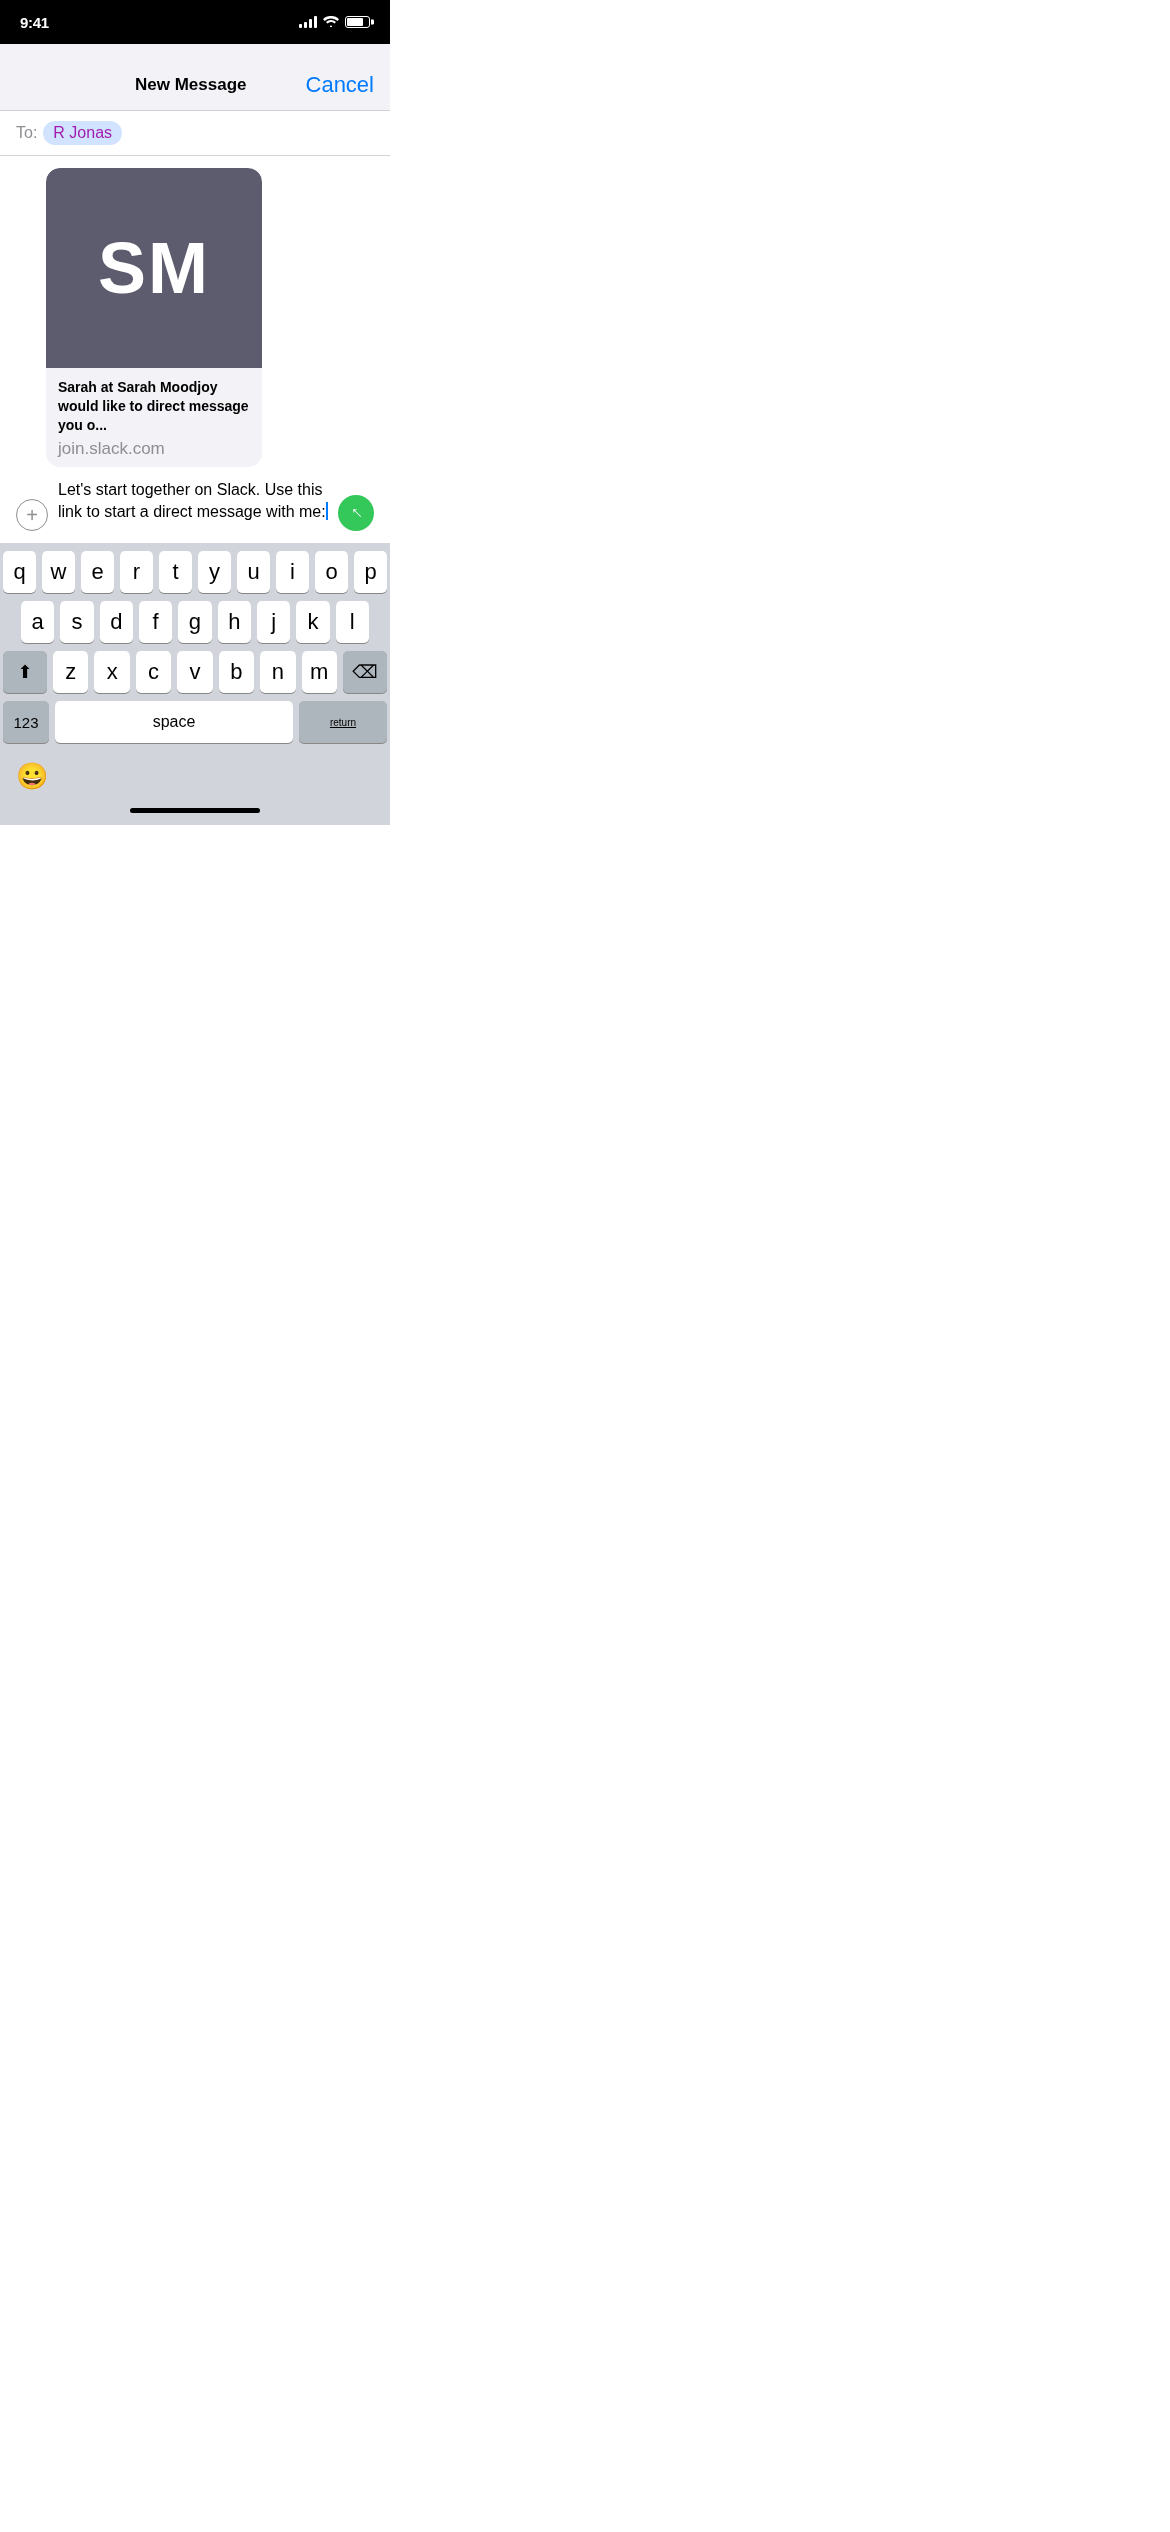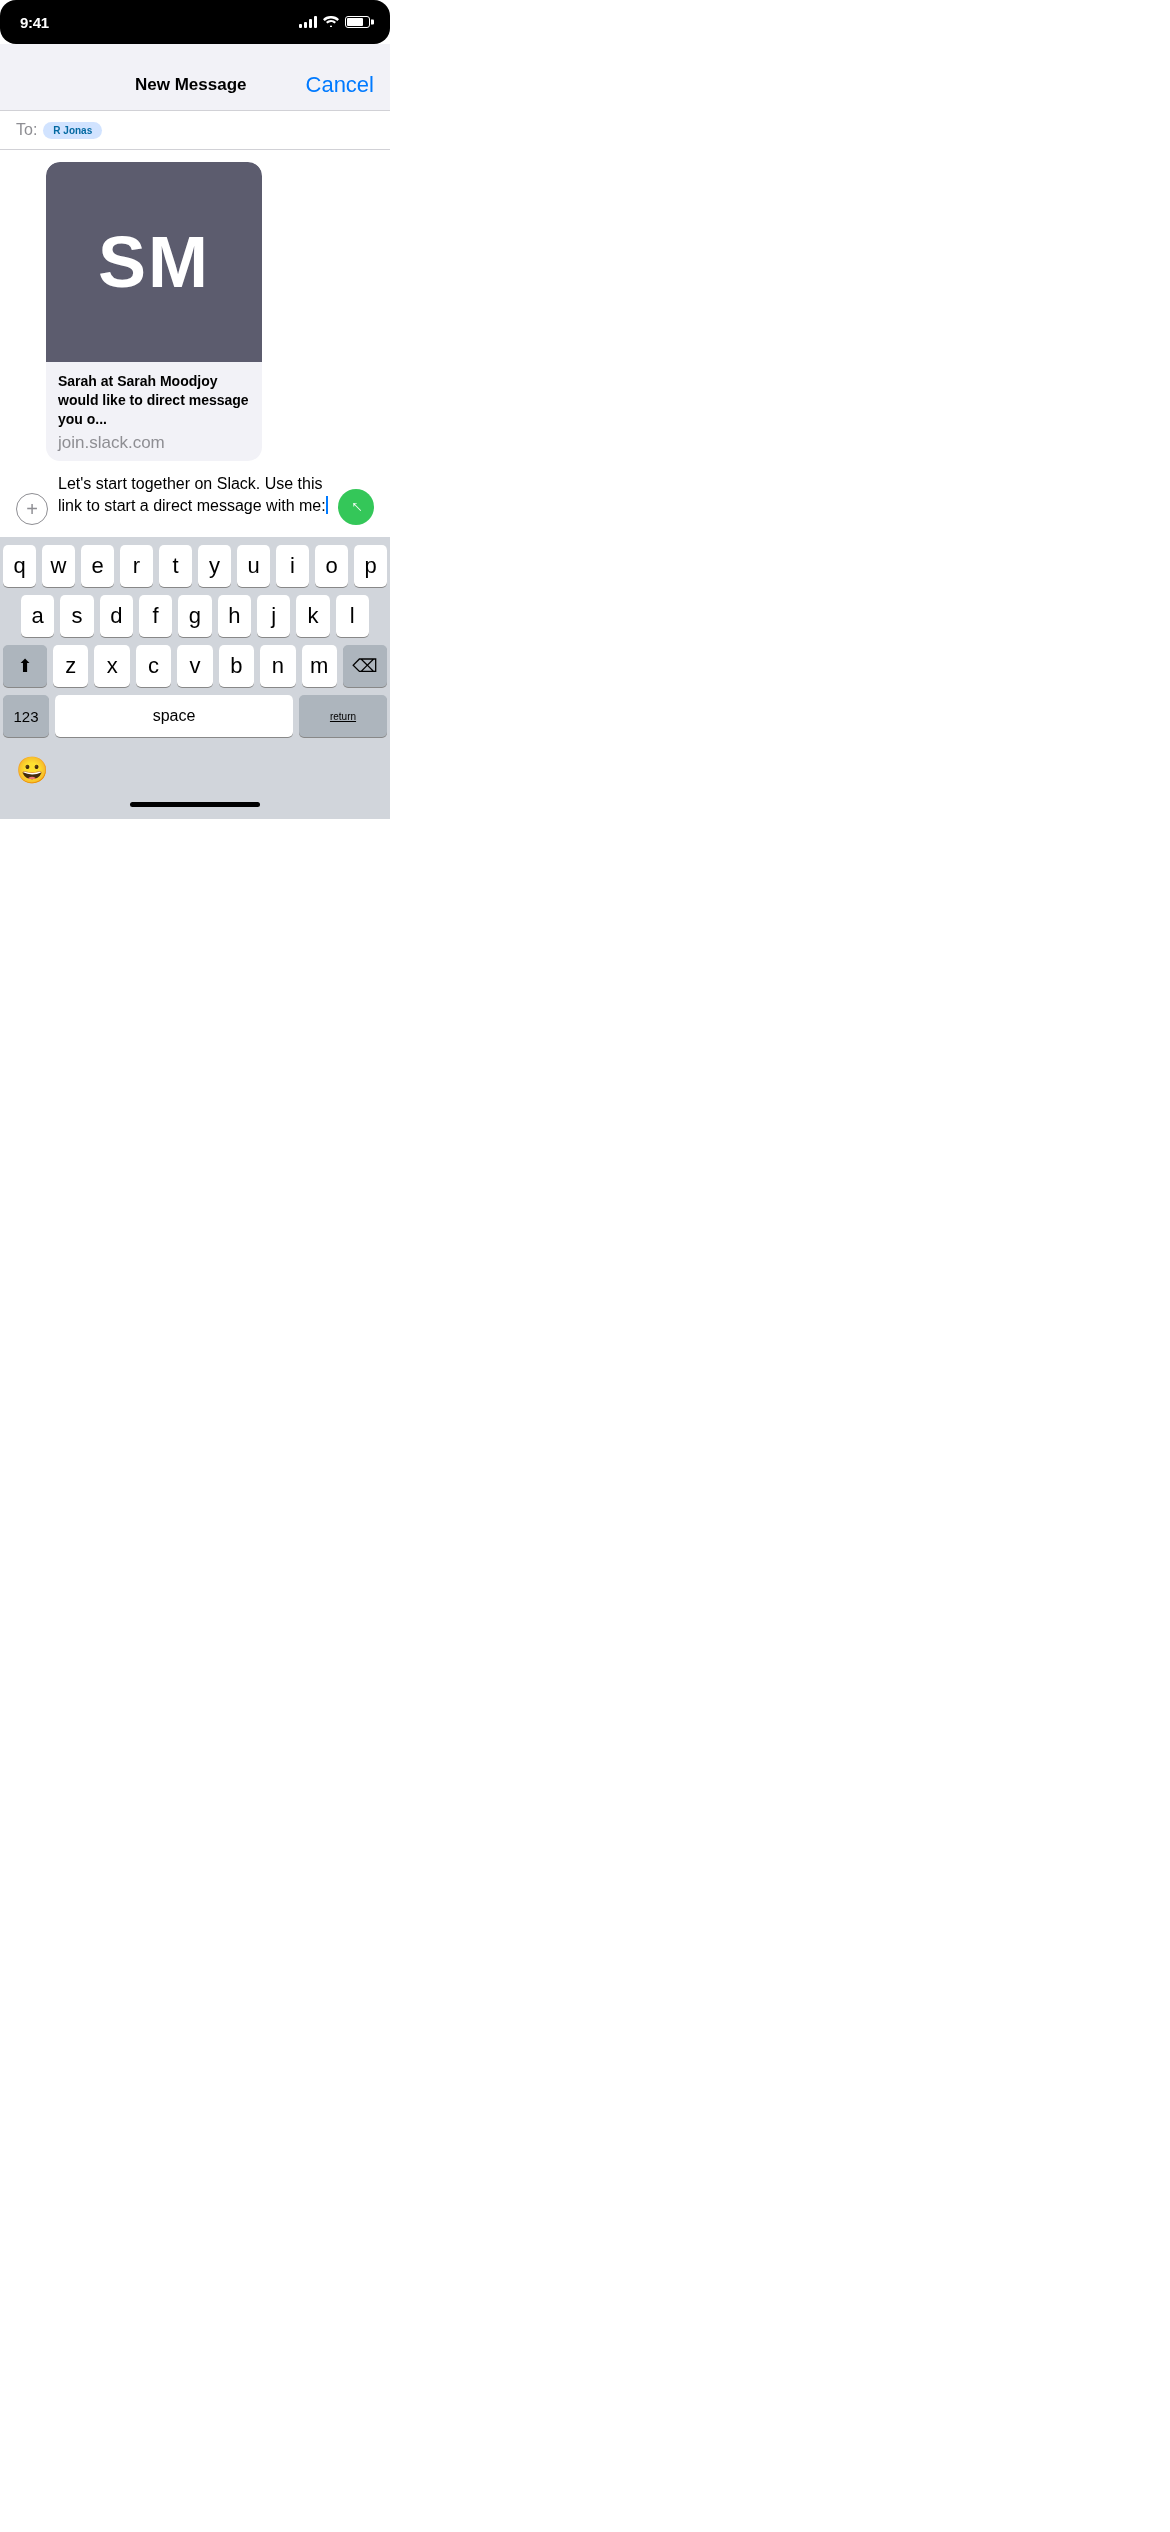--- a/index.html
+++ b/index.html
@@ -17,21 +17,20 @@
     .status-bar {
       background: #000;
       color: #fff;
       height: 44px;
       display: flex;
       align-items: center;
       justify-content: space-between;
       padding: 0 20px;
       font-size: 15px;
       font-weight: 600;
-      border-radius: 16px;
     }
     .status-time {
       font-size: 15px;
       font-weight: 700;
       letter-spacing: -0.3px;
     }
     .status-icons {
       display: flex;
       align-items: center;
       gap: 6px;
@@ -116,25 +115,25 @@
       border-bottom: 1px solid #d1d1d6;
       background: #fff;
     }
     .to-label {
       font-size: 16px;
       color: #8e8e93;
       margin-right: 6px;
     }
     .recipient-chip {
       background: #d1e3ff;
-      color: #0369a1;
-      font-size: 10px;
+      color: #a21caf;
+      font-size: 16px;
       padding: 3px 10px;
       border-radius: 14px;
-      font-weight: 700;
+      font-weight: 400;
     }
 
     
     .message-area {
       background: #fff;
       padding: 12px 16px;
       flex: 1;
       position: relative;
     }
 

